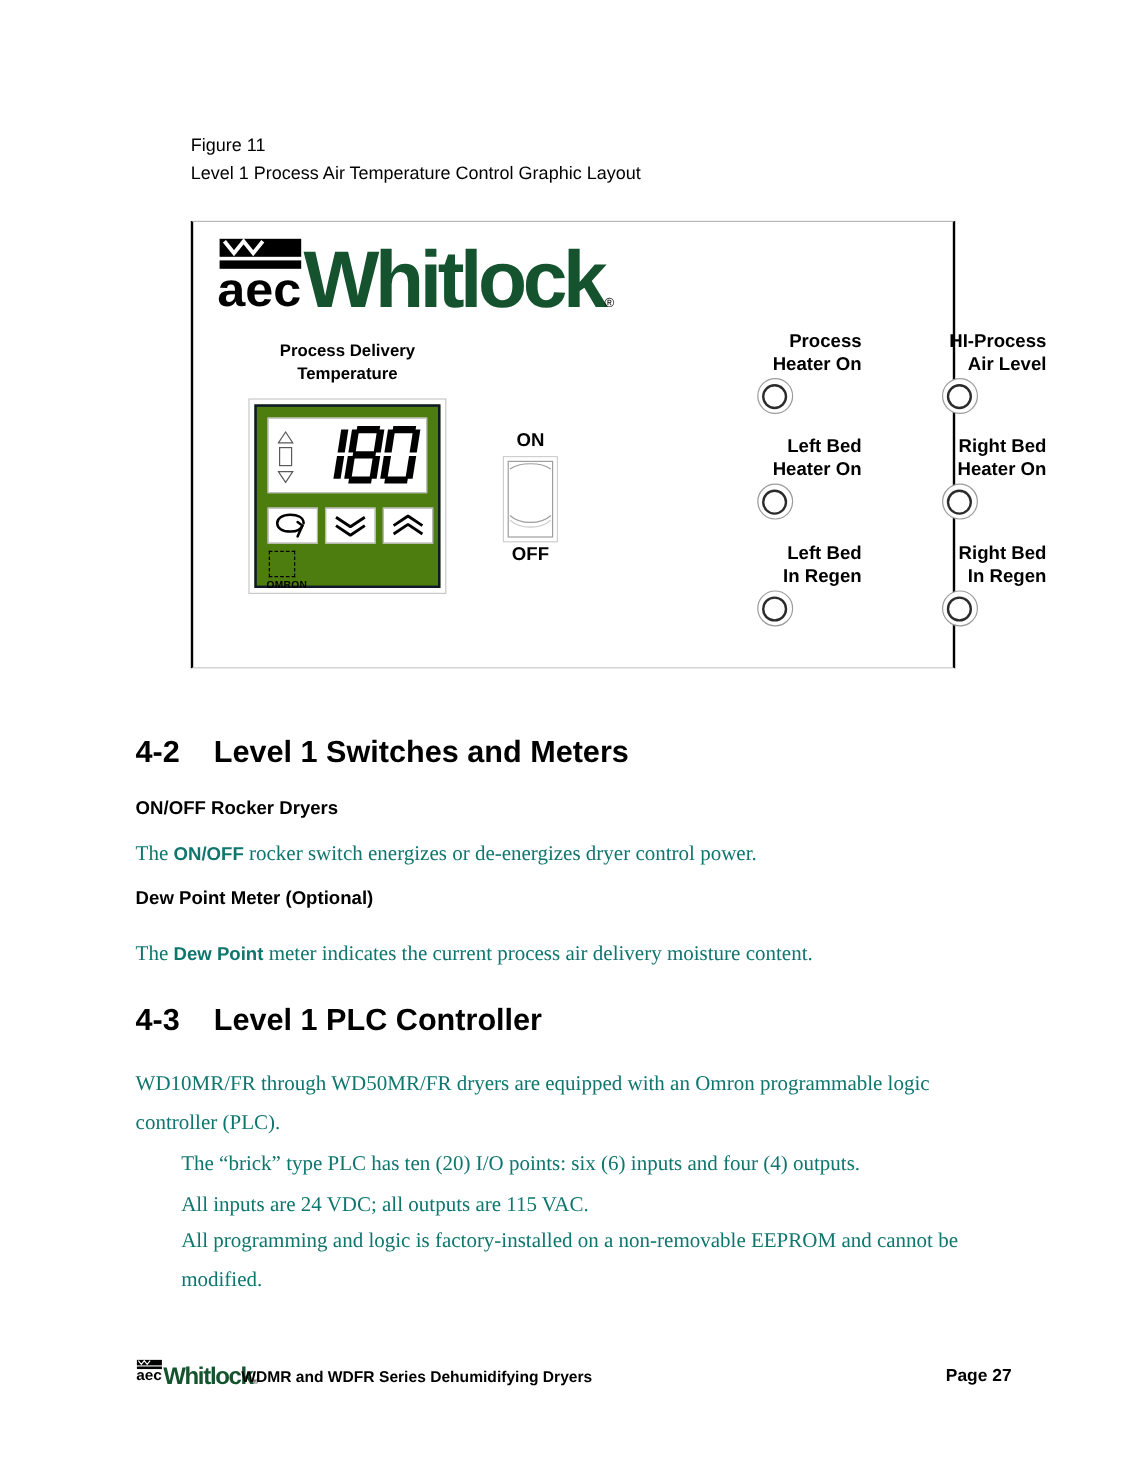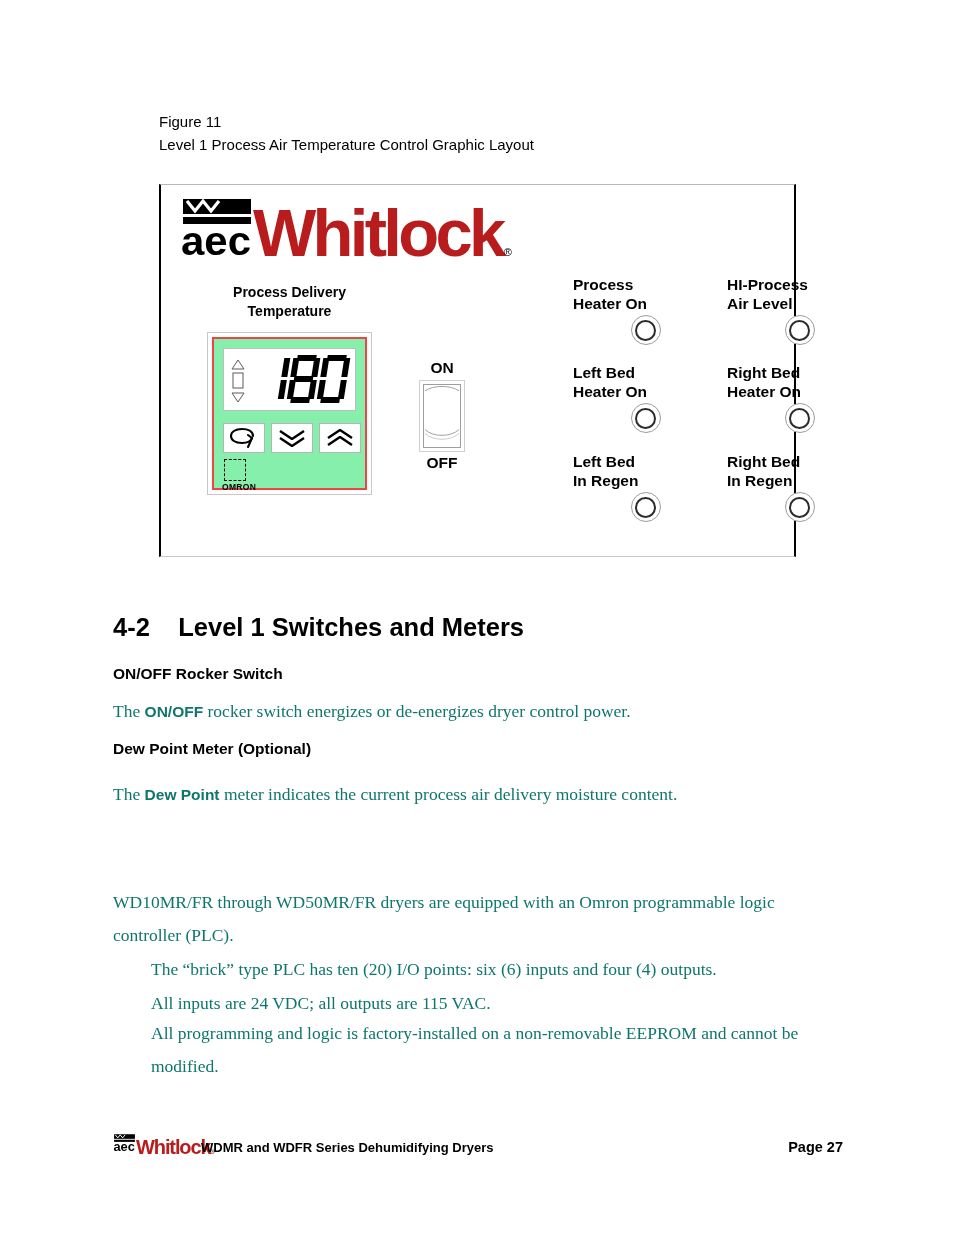--- a/index.html
+++ b/index.html
@@ -55,21 +55,21 @@
     align-items: flex-end;
   }
   .logo-aec {
     position: relative;
     display: inline-block;
   }
   .logo-word {
     font-family: "Liberation Sans", sans-serif;
     font-weight: bold;
     letter-spacing: -0.055em;
-    color: #b91c1c;
+    color: #14532d;
     line-height: 0.84;
   }
   .logo-reg {
     font-family: "Liberation Sans", sans-serif;
     color: #000;
   }
 
   #panel-logo { left: 20px; top: 10px; }
   #panel-logo .logo-word { font-size: 67px; }
   #panel-logo .logo-reg { font-size: 11px; padding-bottom: 3px; padding-left: 1px;}
@@ -94,24 +94,24 @@
     width: 165px;
     height: 163px;
     border: 1px solid #c8c8c8;
     background: #fff;
     box-sizing: border-box;
     padding: 4px;
   }
   .controller-inner {
     width: 100%;
     height: 100%;
-    border: 2px solid #ef4444;
+    border: 2px solid #0f172a;
     box-sizing: border-box;
     position: relative;
-    background: #86efac;
+    background: #4d7c0f;
   }
   .ctrl-display {
     position: absolute;
     left: 9px;
     top: 9px;
     right: 9px;
     height: 63px;
     border: 1px solid #bdbdbd;
     box-sizing: border-box;
     background: #fff;
@@ -223,21 +223,21 @@
     border: 1px solid #9e9e9e;
     box-sizing: border-box;
     position: relative;
     background: #fff;
     overflow: hidden;
   }
 
   
   .lamp-group {
     position: absolute;
-    text-align: left;
+    text-align: right;
   }
   .lamp-group .lamp-label {
     font-family: "Liberation Sans", sans-serif;
     font-weight: bold;
     font-size: 15.5px;
     line-height: 19px;
     color: #000;
     white-space: pre-line;
   }
   .lamp {
@@ -460,28 +460,29 @@
     <div class="lamp-group" style="left:566px; top:267px; width:145px;">
       <div class="lamp-label">Right Bed
 In Regen</div>
       <div class="lamp"></div>
     </div>
 
   </div>
 
   <div class="h2" style="left:113px; top:613px;"><span>4-2</span>    <span>Level 1 Switches and Meters</span></div>
 
-  <div class="h3" style="left:113px; top:665px;">ON/OFF Rocker Switch</div>
+  <div class="h3" style="left:113px; top:665px;">ON/OFF Rocker Dryers</div>
 
   <div class="p" style="left:113px; top:695px; width:740px;"><span>The </span><b>ON/OFF</b><span> rocker switch energizes or de-energizes dryer control power.</span></div>
 
   <div class="h3" style="left:113px; top:740px;">Dew Point Meter (Optional)</div>
 
   <div class="p" style="left:113px; top:778px; width:740px;"><span>The </span><b>Dew Point</b><span> meter indicates the current process air delivery moisture content.</span></div>
 
+  <div class="h2" style="left:113px; top:836px;"><span>4-3</span>    <span>Level 1 PLC Controller</span></div>
 
   <div class="p" style="left:113px; top:886px; width:718px;">WD10MR/FR through WD50MR/FR dryers are equipped with an Omron programmable logic controller (PLC).</div>
 
   <div class="p" style="left:151px; top:953px; width:700px;">The “brick” type PLC has ten (20) I/O points: six (6) inputs and four (4) outputs.</div>
 
   <div class="p" style="left:151px; top:987px; width:700px;">All inputs are 24 VDC; all outputs are 115 VAC.</div>
 
   <div class="p" style="left:151px; top:1017px; width:700px;">All programming and logic is factory-installed on a non-removable EEPROM and cannot be modified.</div>
 
   <div class="footer">

